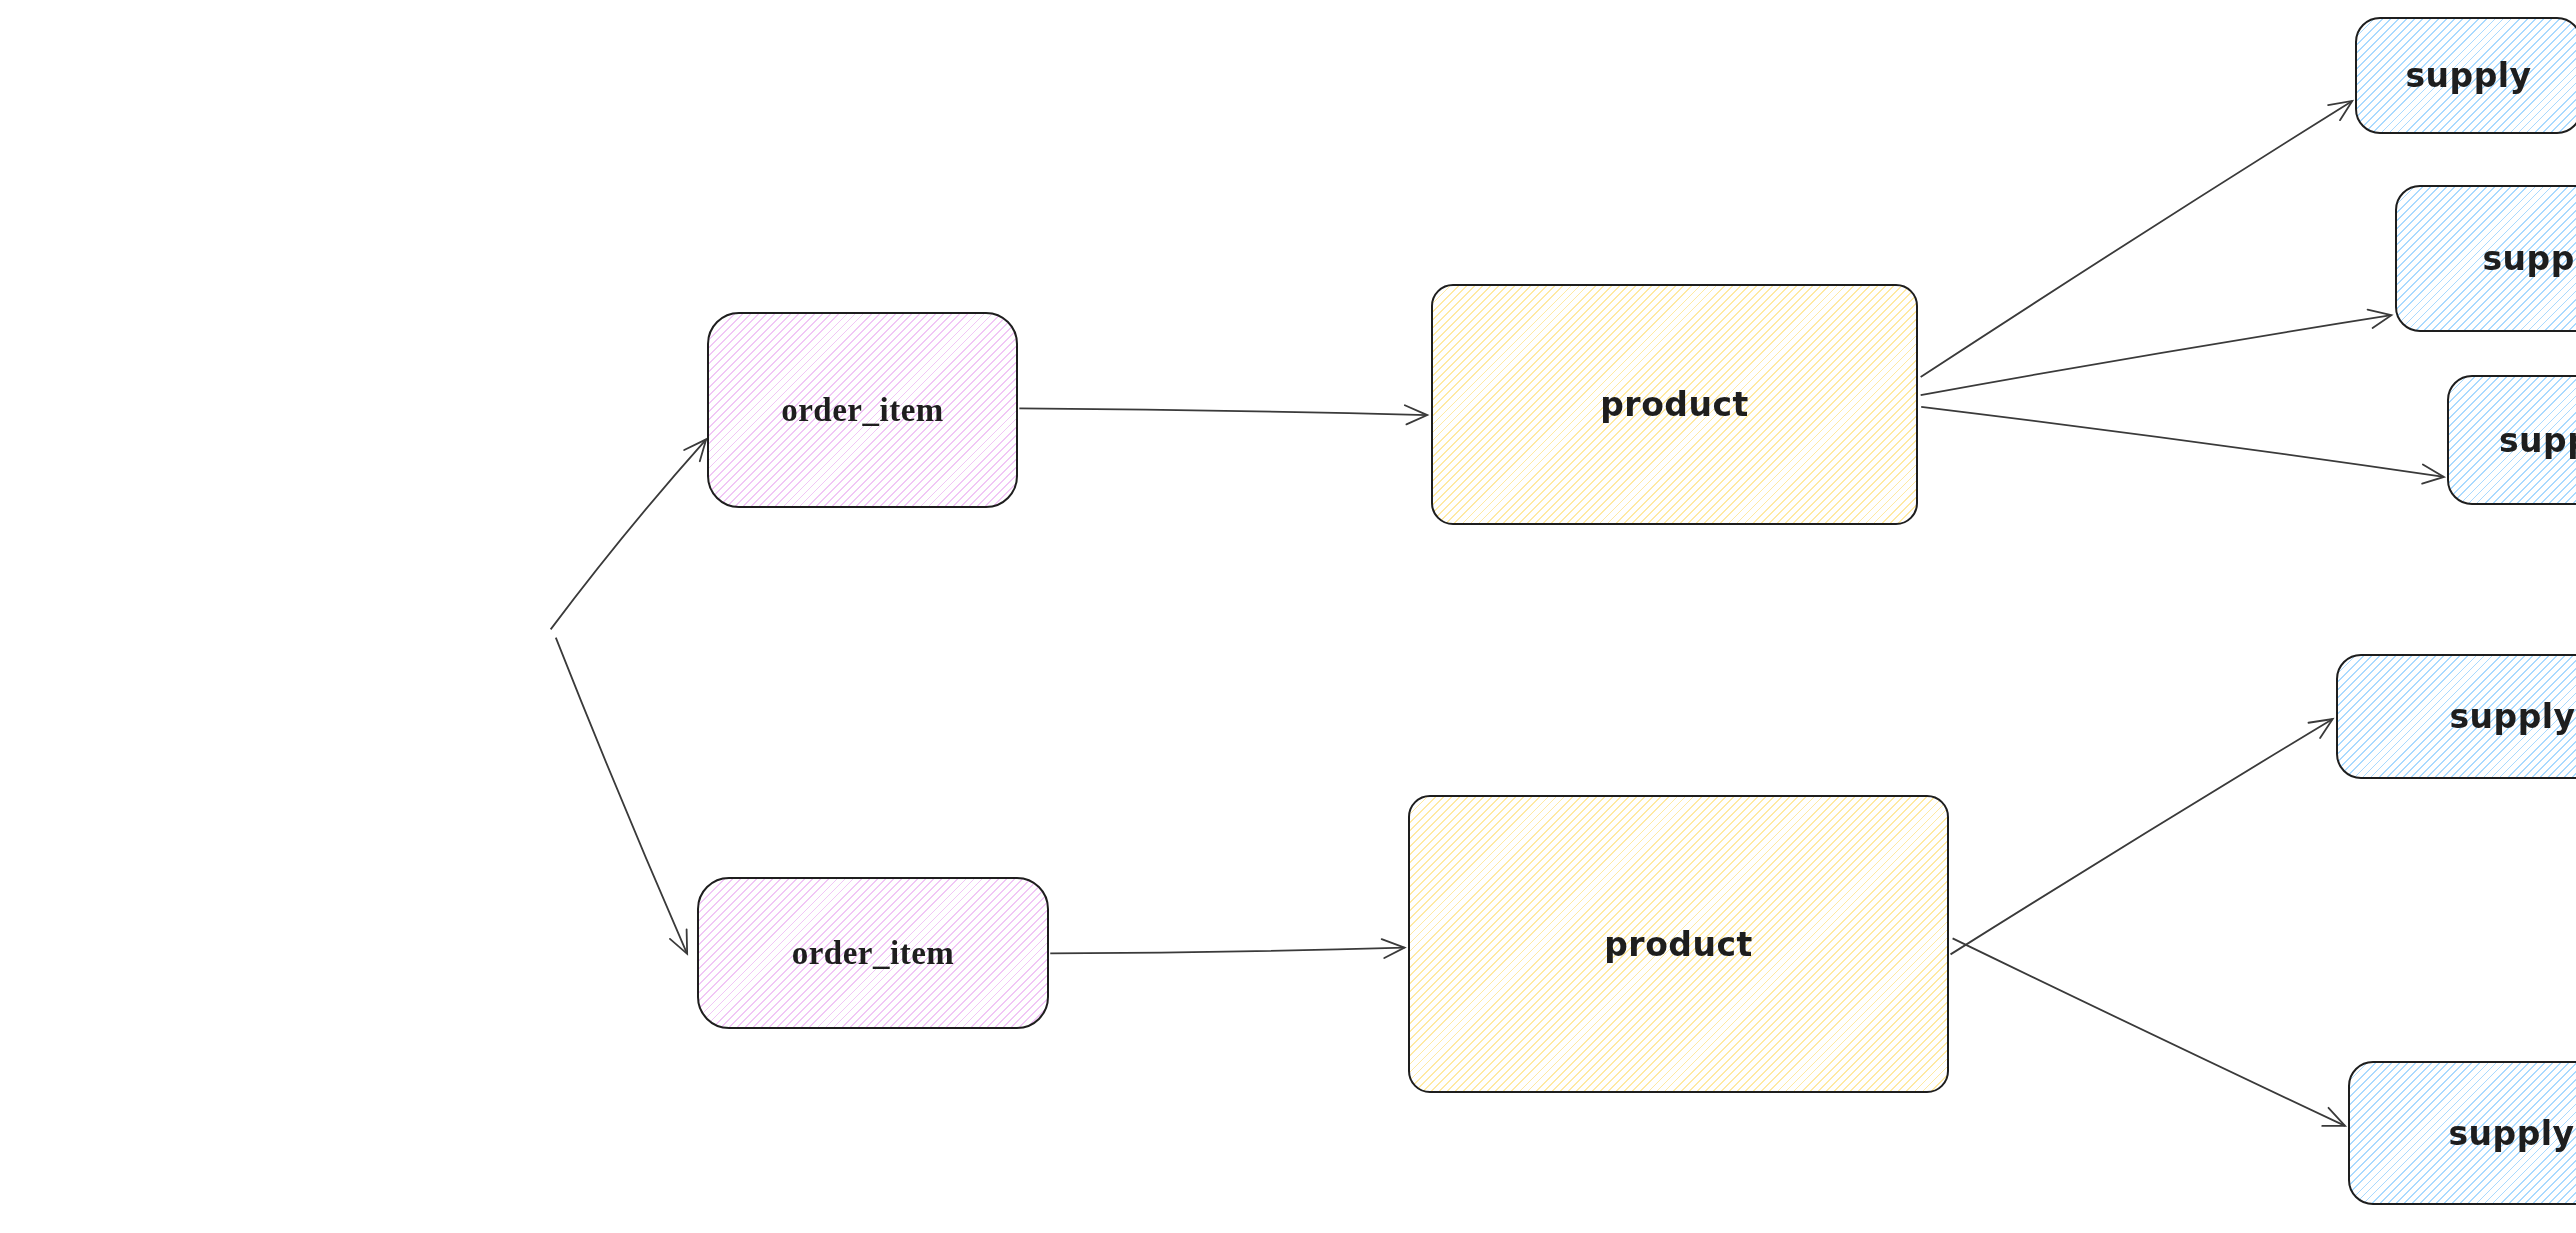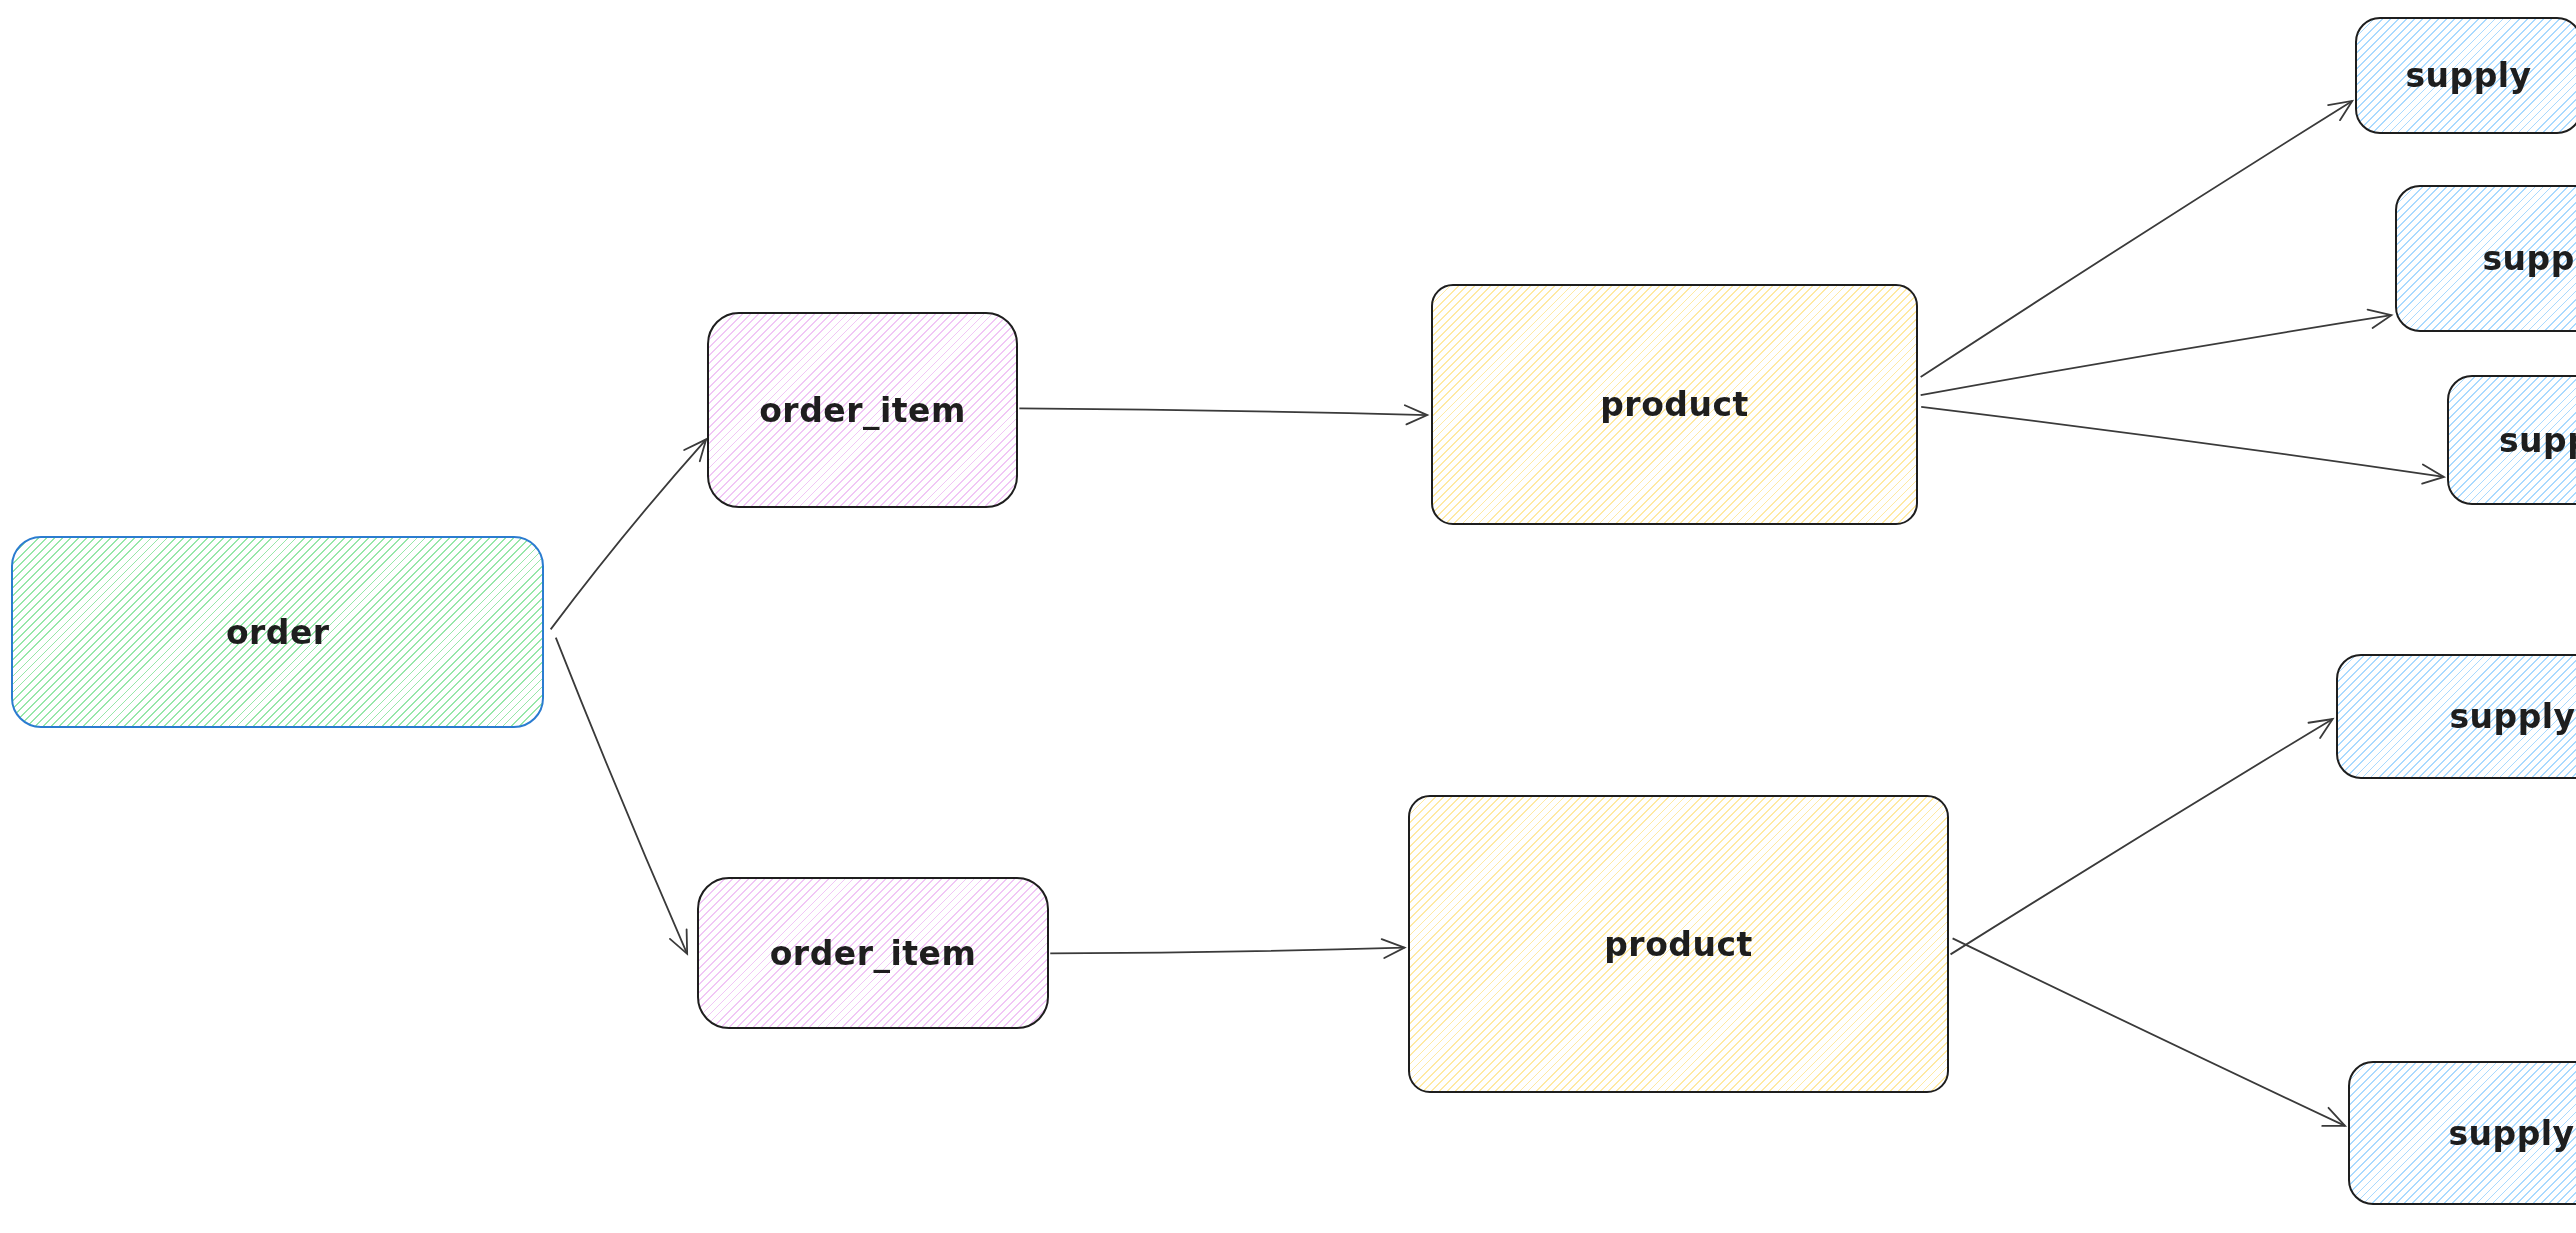--- a/index.html
+++ b/index.html
@@ -33,20 +33,21 @@
     background-image: repeating-linear-gradient(135deg,
       rgba(140, 228, 160, 0.9) 0px, rgba(140, 228, 160, 0.9) 1.3px,
       transparent 1.3px, transparent 5.7px);
   }
   .node-order-item {
     border: 2.1px solid #1e1e1e;
     border-radius: 32px;
     background-image: repeating-linear-gradient(135deg,
       rgba(240, 196, 245, 0.95) 0px, rgba(240, 196, 245, 0.95) 1.3px,
       transparent 1.3px, transparent 5.7px);
+    font-family: Liberation Serif, serif;
   }
   .node-product {
     border: 2.1px solid #1e1e1e;
     border-radius: 22px;
     background-image: repeating-linear-gradient(135deg,
       rgba(255, 232, 158, 0.95) 0px, rgba(255, 232, 158, 0.95) 1.3px,
       transparent 1.3px, transparent 5.7px);
   }
   .node-supply {
     border: 2.1px solid #1e1e1e;
@@ -79,23 +80,20 @@
     <path d="M 1078 1238 Q 1198 1542 1333 1852" marker-end="url(#ah)"></path>
     <path d="M 1978 793  Q 2374 796 2770 806" marker-end="url(#ah)"></path>
     <path d="M 2038 1851 Q 2382 1850 2726 1840" marker-end="url(#ah)"></path>
     <path d="M 3728 732  Q 4150 456 4566 196" marker-end="url(#ah)"></path>
     <path d="M 3728 767  Q 4186 684 4642 612" marker-end="url(#ah)"></path>
     <path d="M 3729 790  Q 4238 852 4744 926" marker-end="url(#ah)"></path>
     <path d="M 3786 1853 Q 4160 1618 4528 1396" marker-end="url(#ah)"></path>
     <path d="M 3790 1822 Q 4174 2008 4552 2186" marker-end="url(#ah)"></path>
   </svg>
 
-  <div class="node node-order" style="left:11.3px; top:536px; width:533px; height:192px;">
-    <span class="label">order</span>
-  </div>
 
   <div class="node node-order-item" style="left:707px; top:312px; width:311px; height:196px;">
     <span class="label">order_item</span>
   </div>
 
   <div class="node node-order-item" style="left:697px; top:877px; width:352px; height:152px;">
     <span class="label">order_item</span>
   </div>
 
   <div class="node node-product" style="left:1431px; top:284px; width:487px; height:241px;">

